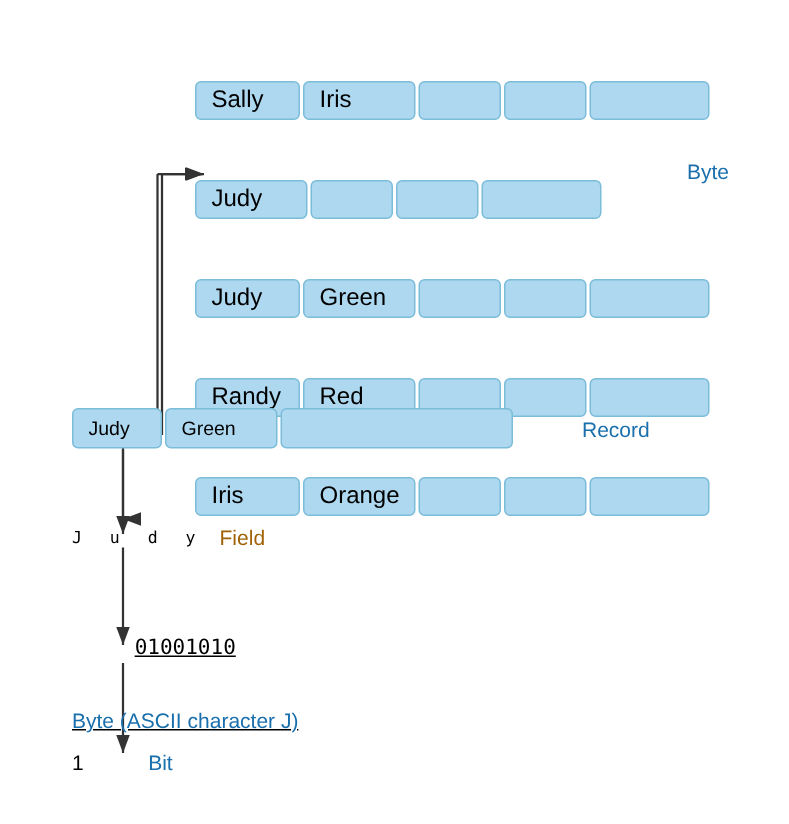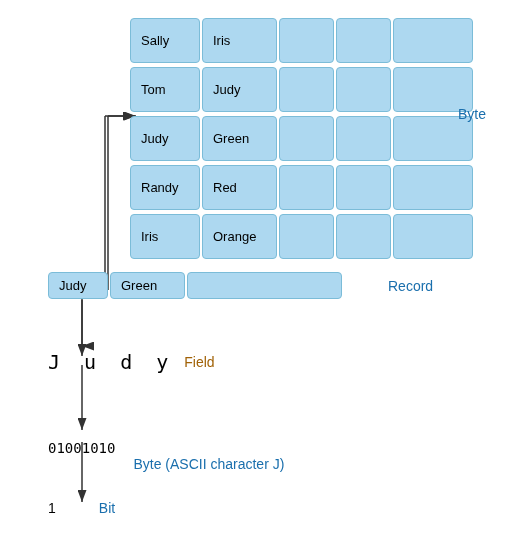--- a/index.html
+++ b/index.html
@@ -30,25 +30,26 @@
       display: flex;
       flex-direction: row;
       margin-bottom: 4px;
       gap: 2px;
     }
 
     .cell {
       background: #add8f0;
       border: 1.5px solid #7bbcd8;
       border-radius: 4px;
-      padding: 14px 10px;
+      padding: 3px 10px;
       min-width: 60px;
       text-align: left;
       color: #000;
-      font-size: 13px;
+      font-size: 16px;
+      margin-top: 36px;
     }
 
     .cell-name {
       min-width: 70px;
     }
 
     .cell-color {
       min-width: 75px;
     }
 
@@ -152,21 +153,20 @@
 
     <div class="record-row">
       <div class="cell cell-name">Sally</div>
       <div class="cell cell-color">Iris</div>
       <div class="cell cell-extra1"></div>
       <div class="cell cell-extra2"></div>
       <div class="cell cell-extra3"></div>
     </div>
 
     <div class="record-row">
-      <div class="cell cell-name">Tom</div>
       <div class="cell cell-color">Judy</div>
       <div class="cell cell-extra1"></div>
       <div class="cell cell-extra2"></div>
       <div class="cell cell-extra3"></div>
     </div>
 
     <div class="record-row">
       <div class="cell cell-name">Judy</div>
       <div class="cell cell-color">Green</div>
       <div class="cell cell-extra1"></div>
@@ -195,25 +195,25 @@
 
   <div style="position:absolute; top:272px; left:48px; display:flex; flex-direction:row; gap:2px;">
     <div class="record-cell record-cell-name">Judy</div>
     <div class="record-cell record-cell-color">Green</div>
     <div class="record-cell record-cell-extra"></div>
   </div>
 
   <div style="position:absolute; top:278px; left:388px; color:#1a6fad; font-size:14px;">Record</div>
 
   <div style="position:absolute; top:350px; left:48px; display:flex; flex-direction:row; align-items:center; gap:10px;">
-    <span style="color:#000; font-size:20px; letter-spacing:6px; font-family:monospace;">J u d y</span>
+    <span style="color:#000; font-size:11px; letter-spacing:6px; font-family:monospace;">J u d y</span>
     <span style="color:#a16207; font-size:14px; letter-spacing:0;">Field</span>
   </div>
 
-  <div style="position:absolute; top:424px; left:48px; display:flex; align-items:center; gap:18px;">
+  <div style="position:absolute; top:424px; left:48px; display:flex; flex-direction:column; align-items:center; gap:0;text-decoration:underline;">
     <span style="color:#000; font-size:14px; font-family:monospace;">01001010</span>
     <span style="color:#1a6fad; font-size:14px;margin-top:32px;">Byte (ASCII character J)</span>
   </div>
 
   <div style="position:absolute; top:500px; left:48px; display:flex; flex-direction:row; align-items:center; gap:14px;">
     <span style="color:#000; font-size:14px;">1</span>
     <span style="color:#1a6fad; font-size:14px;padding-left:29px;">Bit</span>
   </div>
 
 </div>

